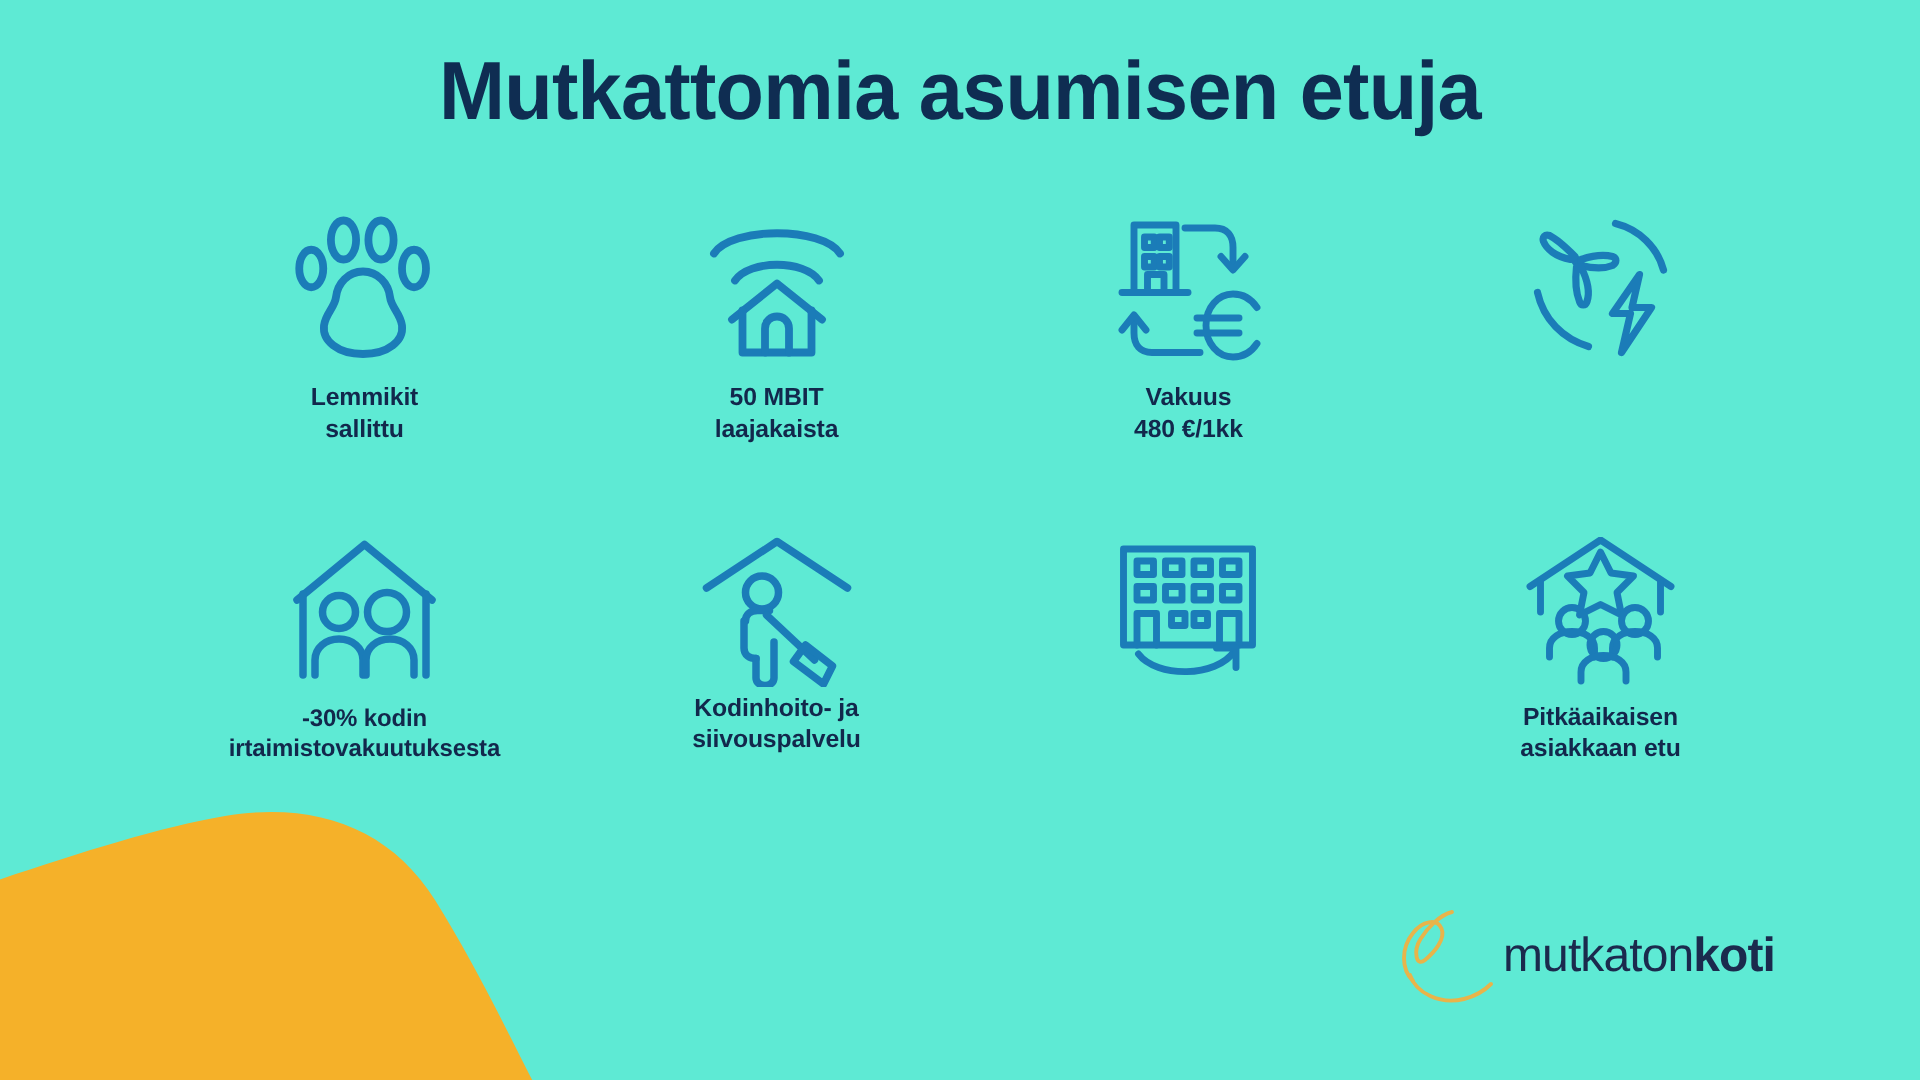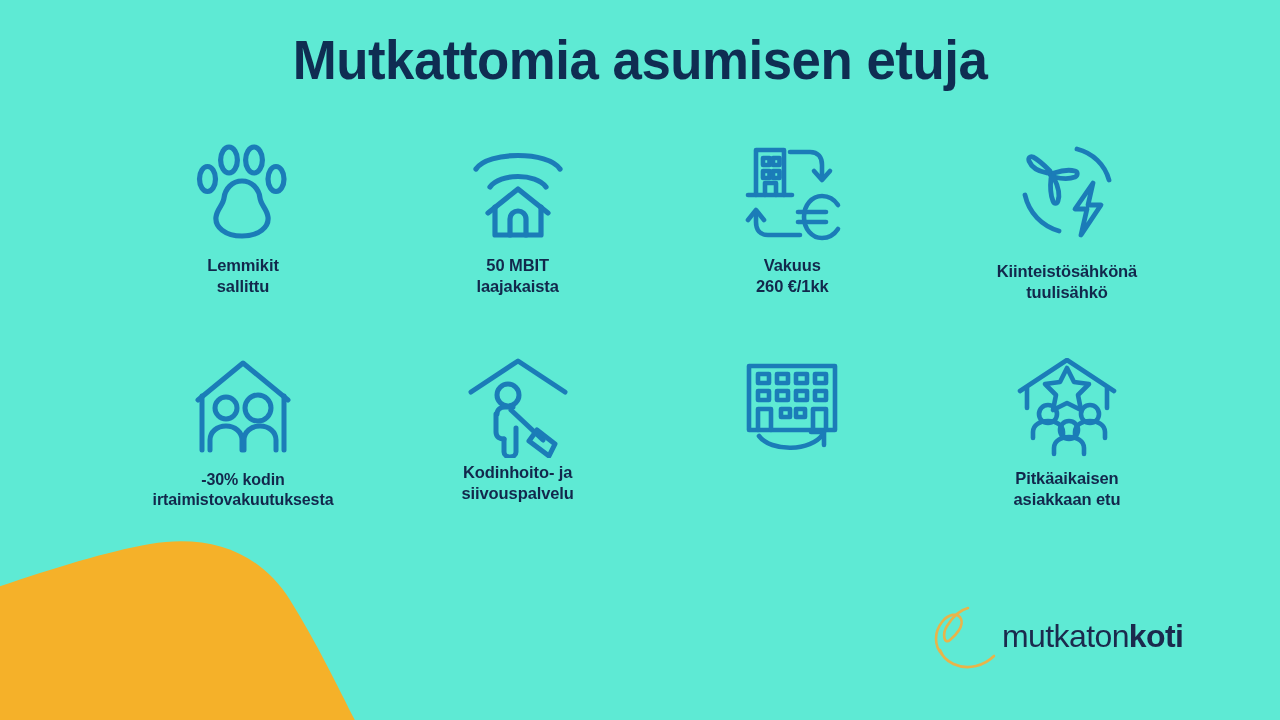--- a/index.html
+++ b/index.html
@@ -176,40 +176,38 @@
 
           <path d="M60 92 L28 92 C20 92 16 87 16 79 L16 70"></path>
           <path d="M8 77 L16 67 L24 77"></path>
 
           <path d="M98 62 C94 56 88 53 82 53 C72 53 64 62 64 74 C64 86 72 95 82 95 C88 95 94 92 98 86"></path>
           <path d="M58 69 L86 69"></path>
           <path d="M58 79 L86 79"></path>
         </svg>
       </div>
       <div class="label">Vakuus
-260 €/1kk</div>
+480 €/1kk</div>
     </div>
 
     <div class="item i-kiinteisto">
       <div class="icon-wrap">
         <svg width="104" height="100" viewBox="0 0 104 100" fill="none" stroke="#1b7cb8" stroke-width="4.8" stroke-linecap="round" stroke-linejoin="round" aria-hidden="true">
 
           <path d="M62 6 C78 10 90 22 94 37"></path>
           <path d="M10 52 C14 70 27 83 44 88"></path>
 
           <circle cx="36" cy="31" r="3.4" fill="#1b7cb8" stroke="none"></circle>
           <path d="M35 28 C28 21 22 16 18 14 C15 13 13 15 14 18 C16 23 22 28 32 30 Z"></path>
           <path d="M39 30 C48 27 56 27 60 28 C63 29 63 32 60 34 C55 36 47 36 39 34 Z"></path>
           <path d="M36 35 C35 44 36 53 38 58 C39 61 42 61 43 58 C45 52 43 43 39 35 Z"></path>
 
           <path d="M78 40 L60 66 L72 66 L66 92 L86 62 L73 62 Z"></path>
         </svg>
       </div>
-      <div class="label">Kiinteistösähkönä
-tuulisähkö</div>
     </div>
 
 
   </div>
 
   <div class="row row-2">
 
     <div class="item i-vakuutus">
       <div class="icon-wrap">
         <svg width="106" height="100" viewBox="0 0 106 100" fill="none" stroke="#1b7cb8" stroke-width="5" stroke-linecap="round" stroke-linejoin="round" aria-hidden="true">

